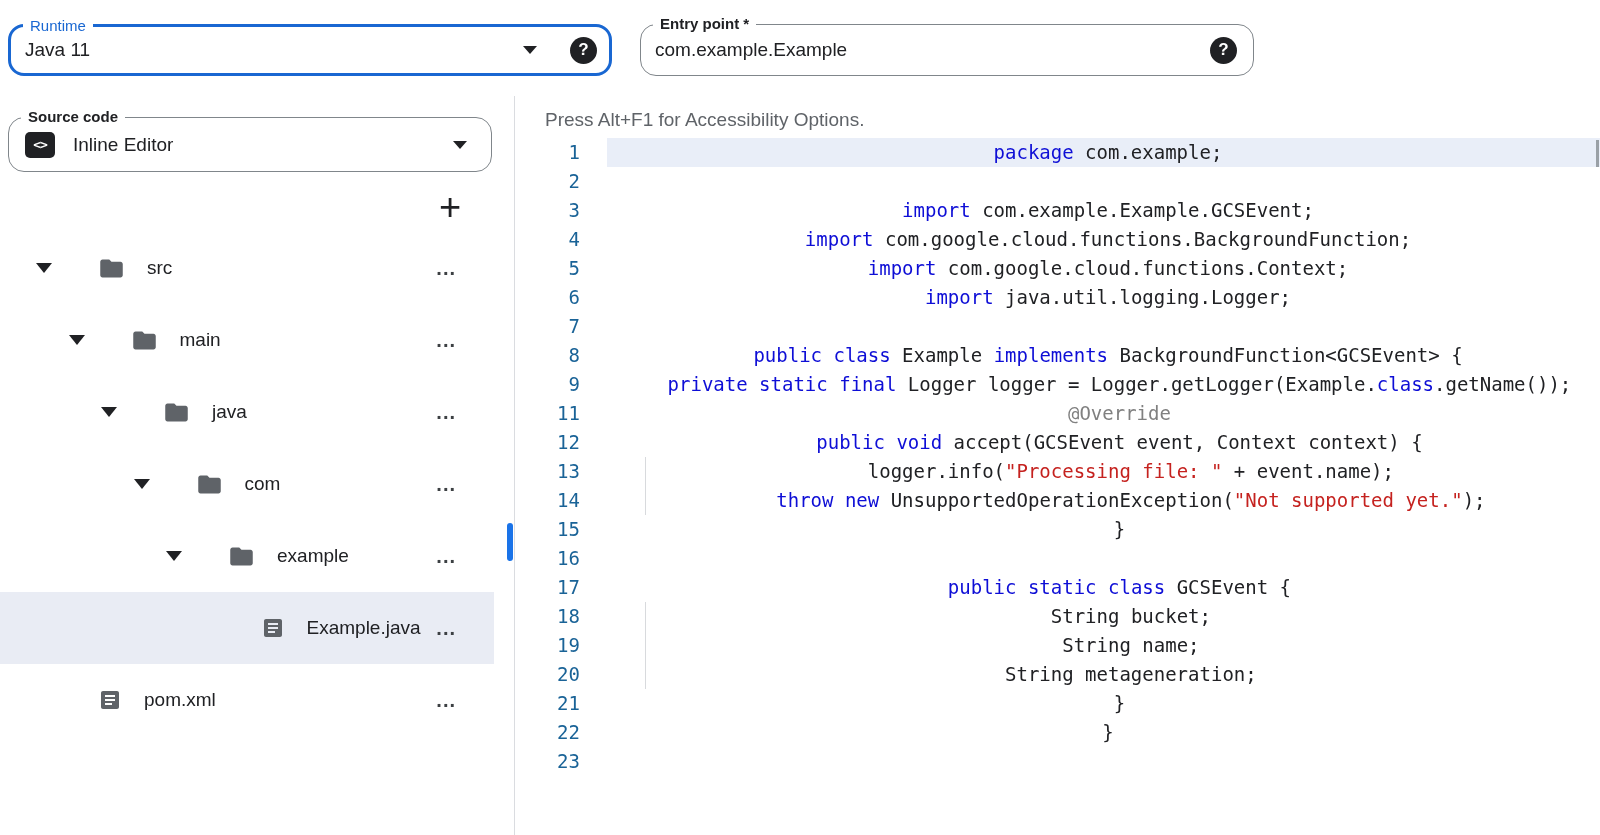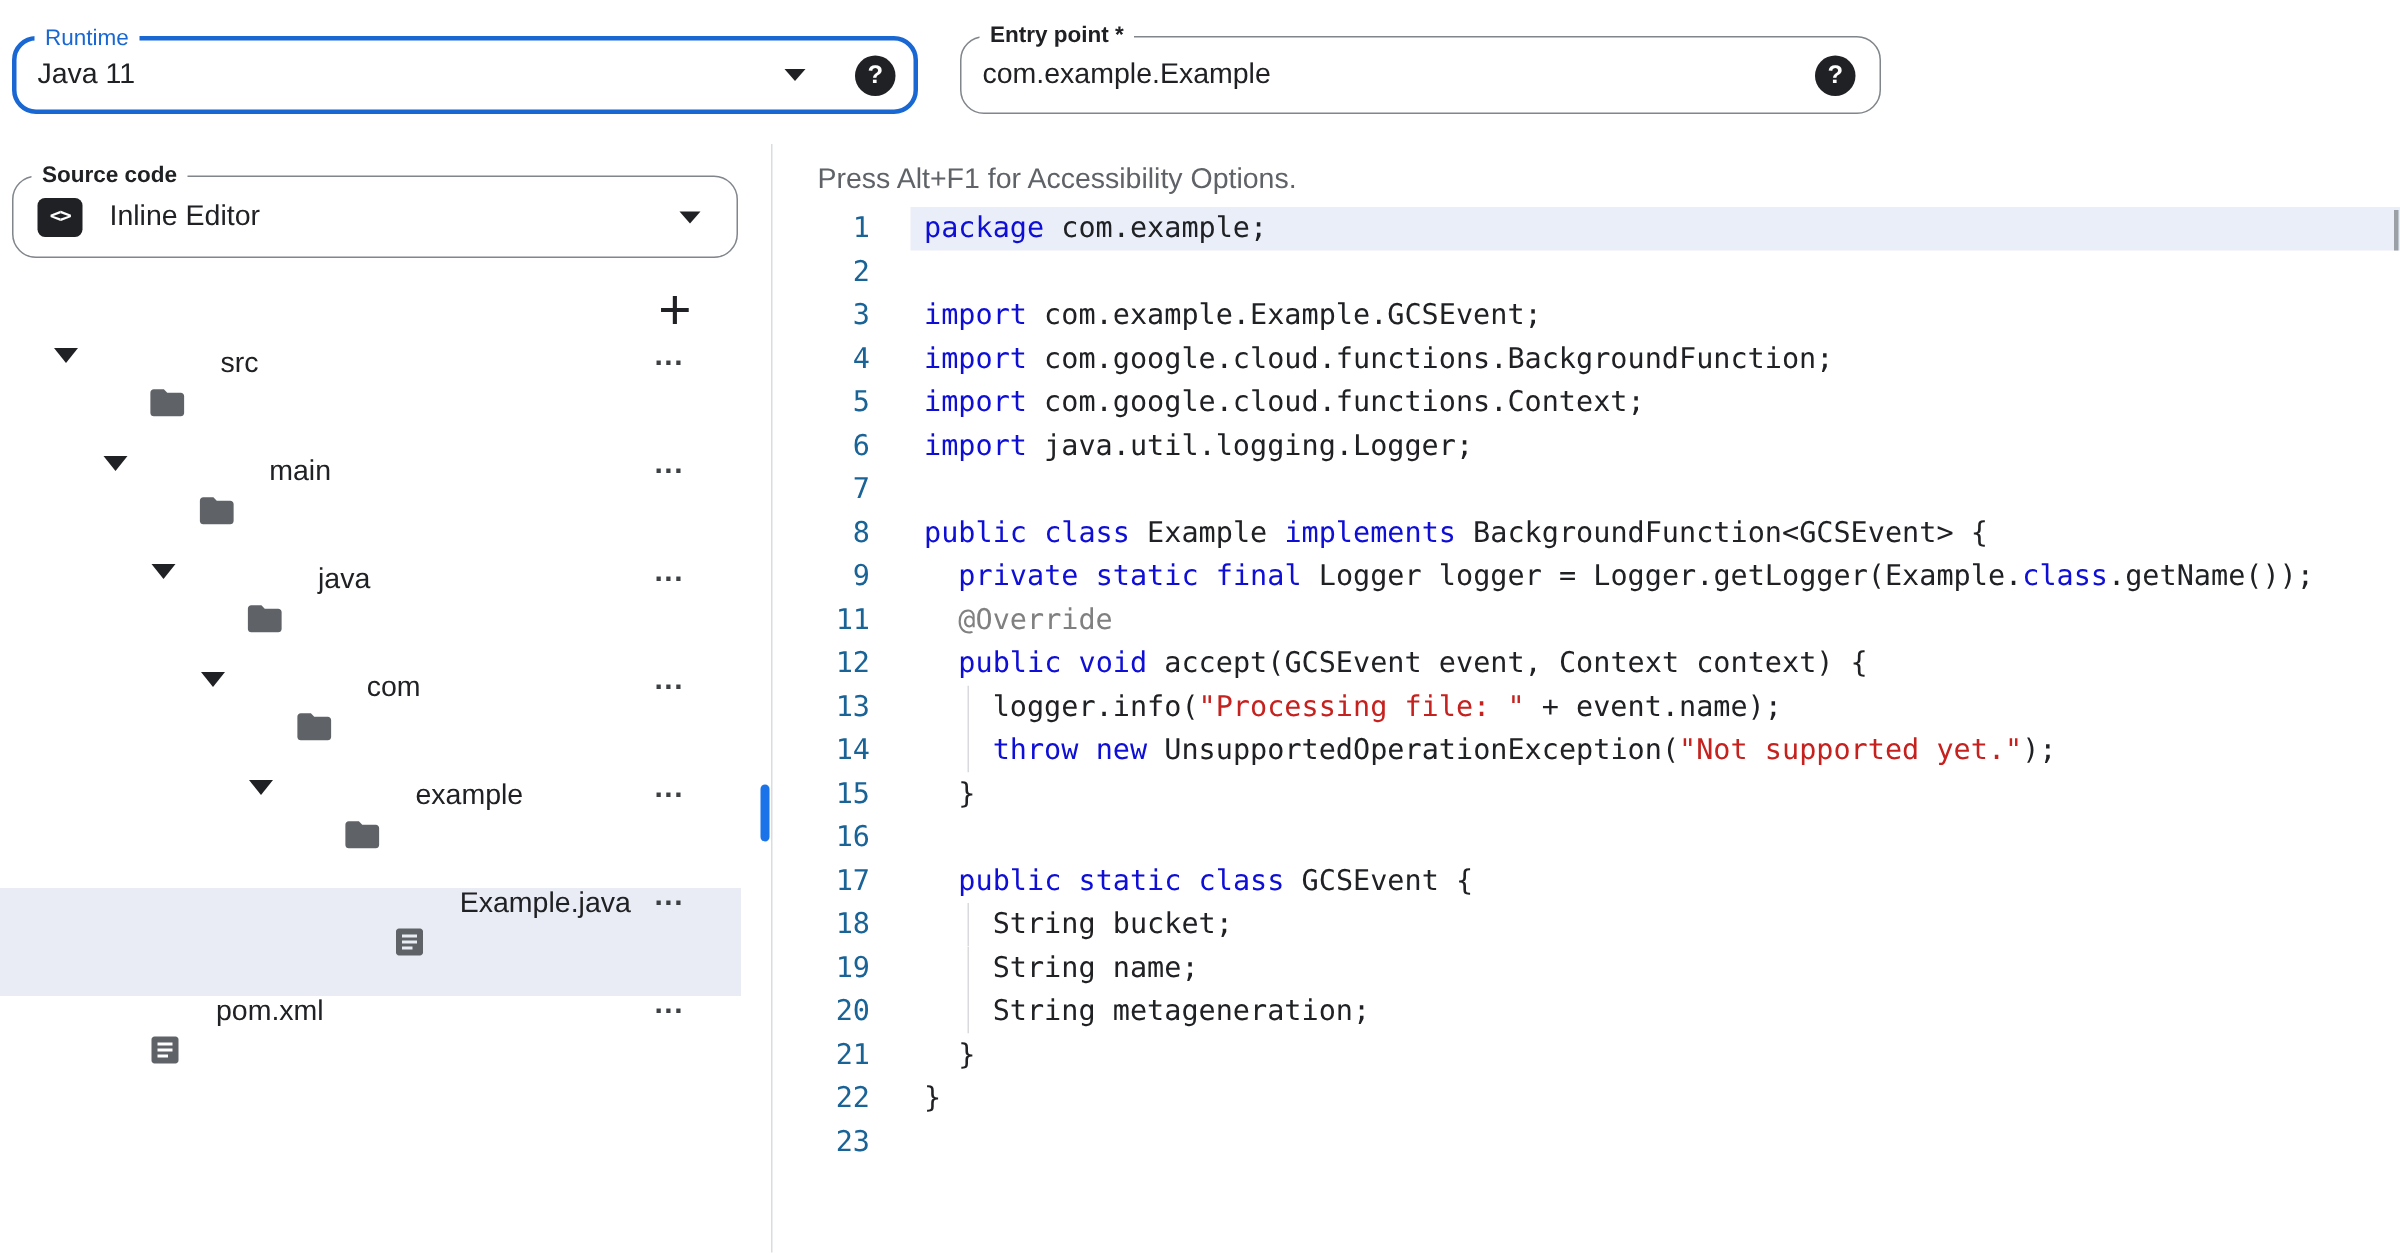--- a/index.html
+++ b/index.html
@@ -75,20 +75,21 @@
     width: 42px; height: 42px;
     font-size: 38px; font-weight: 300;
     color: #202124;
     background: transparent; border: none;
     display: flex; align-items: center; justify-content: center;
     cursor: pointer;
   }
   .tree { position: absolute; left: 0; top: 232px; width: 494px; }
   .tree-row {
     display: flex;
+    align-items: center;
     height: 72px;
     width: 494px;
   }
   .tree-row.selected { background: var(--selected-row-bg, #e9ecf4); }
   .caret {
     width: 16px; height: 0;
     border-left: 8px solid transparent;
     border-right: 8px solid transparent;
     border-top: 10px solid #202124;
     flex: 0 0 auto;
@@ -131,20 +132,21 @@
     padding-right: 27px;
     color: var(--line-number, #1a6397);
   }
   .line-content {
     flex: 1 1 auto;
     position: relative;
     white-space: pre;
     padding-left: 9px;
     color: var(--code-text, #202124);
     overflow: hidden;
+    text-align: center;
   }
   .line-content.hl { background: var(--current-line-bg, #e9eef8); }
   .guide { position: absolute; left: 38px; top: 0; bottom: 0; width: 1px; background: #d8dadd; }
   .tok-k { color: var(--keyword, #0e0ed6); }
   .tok-s { color: var(--string, #c5221f); }
   .tok-a { color: var(--annotation, #808080); }
   .tok-p { color: var(--code-text, #202124); }
   .ruler-mark { position: absolute; right: 1px; top: 140px; width: 3px; height: 27px; background: #9aa0a6; }
 </style>
 </head>

